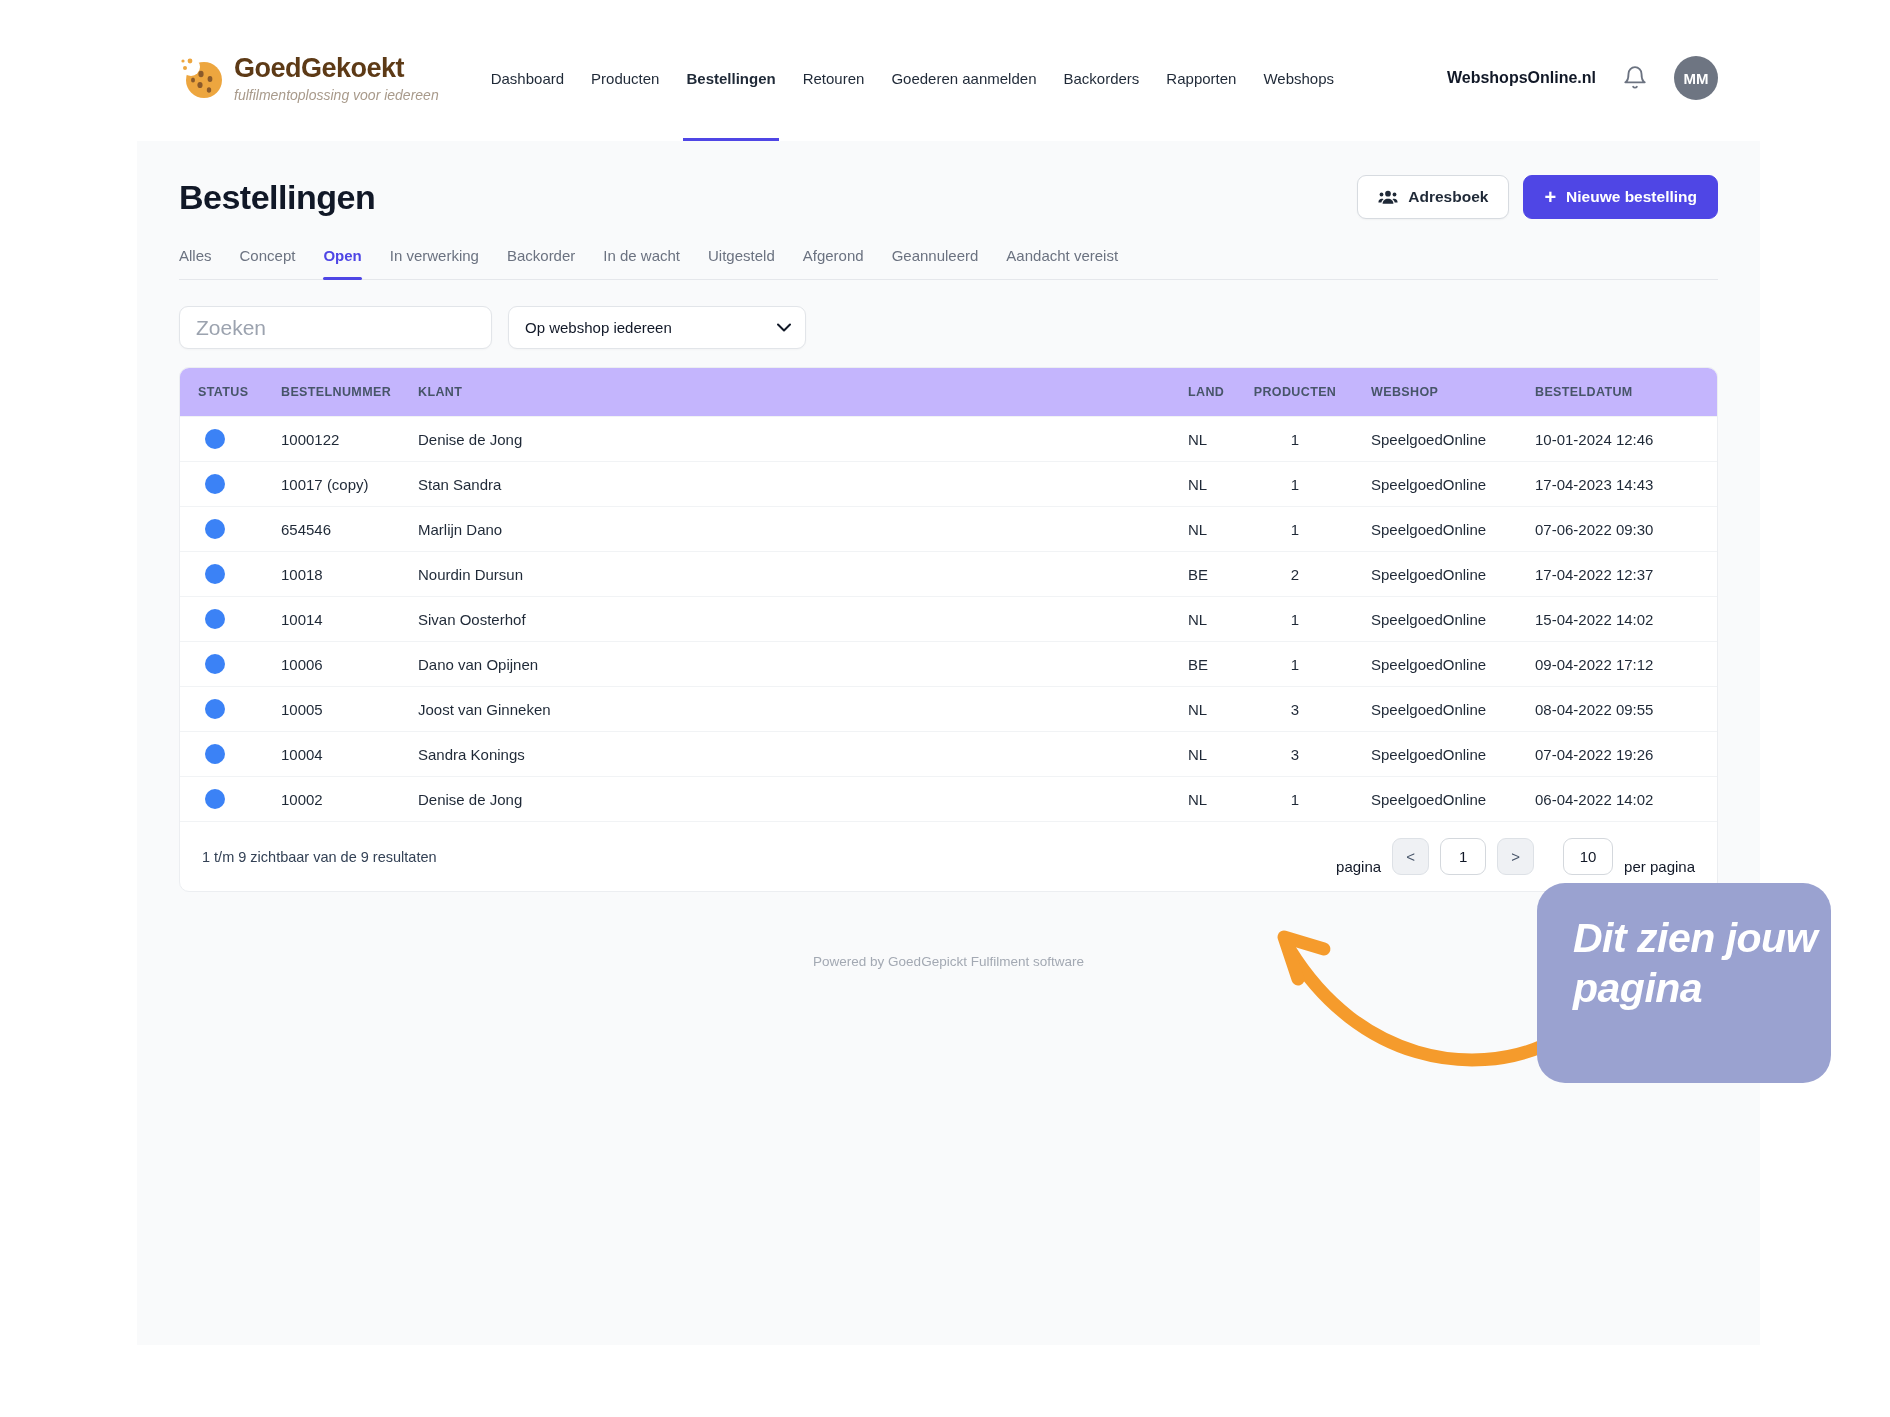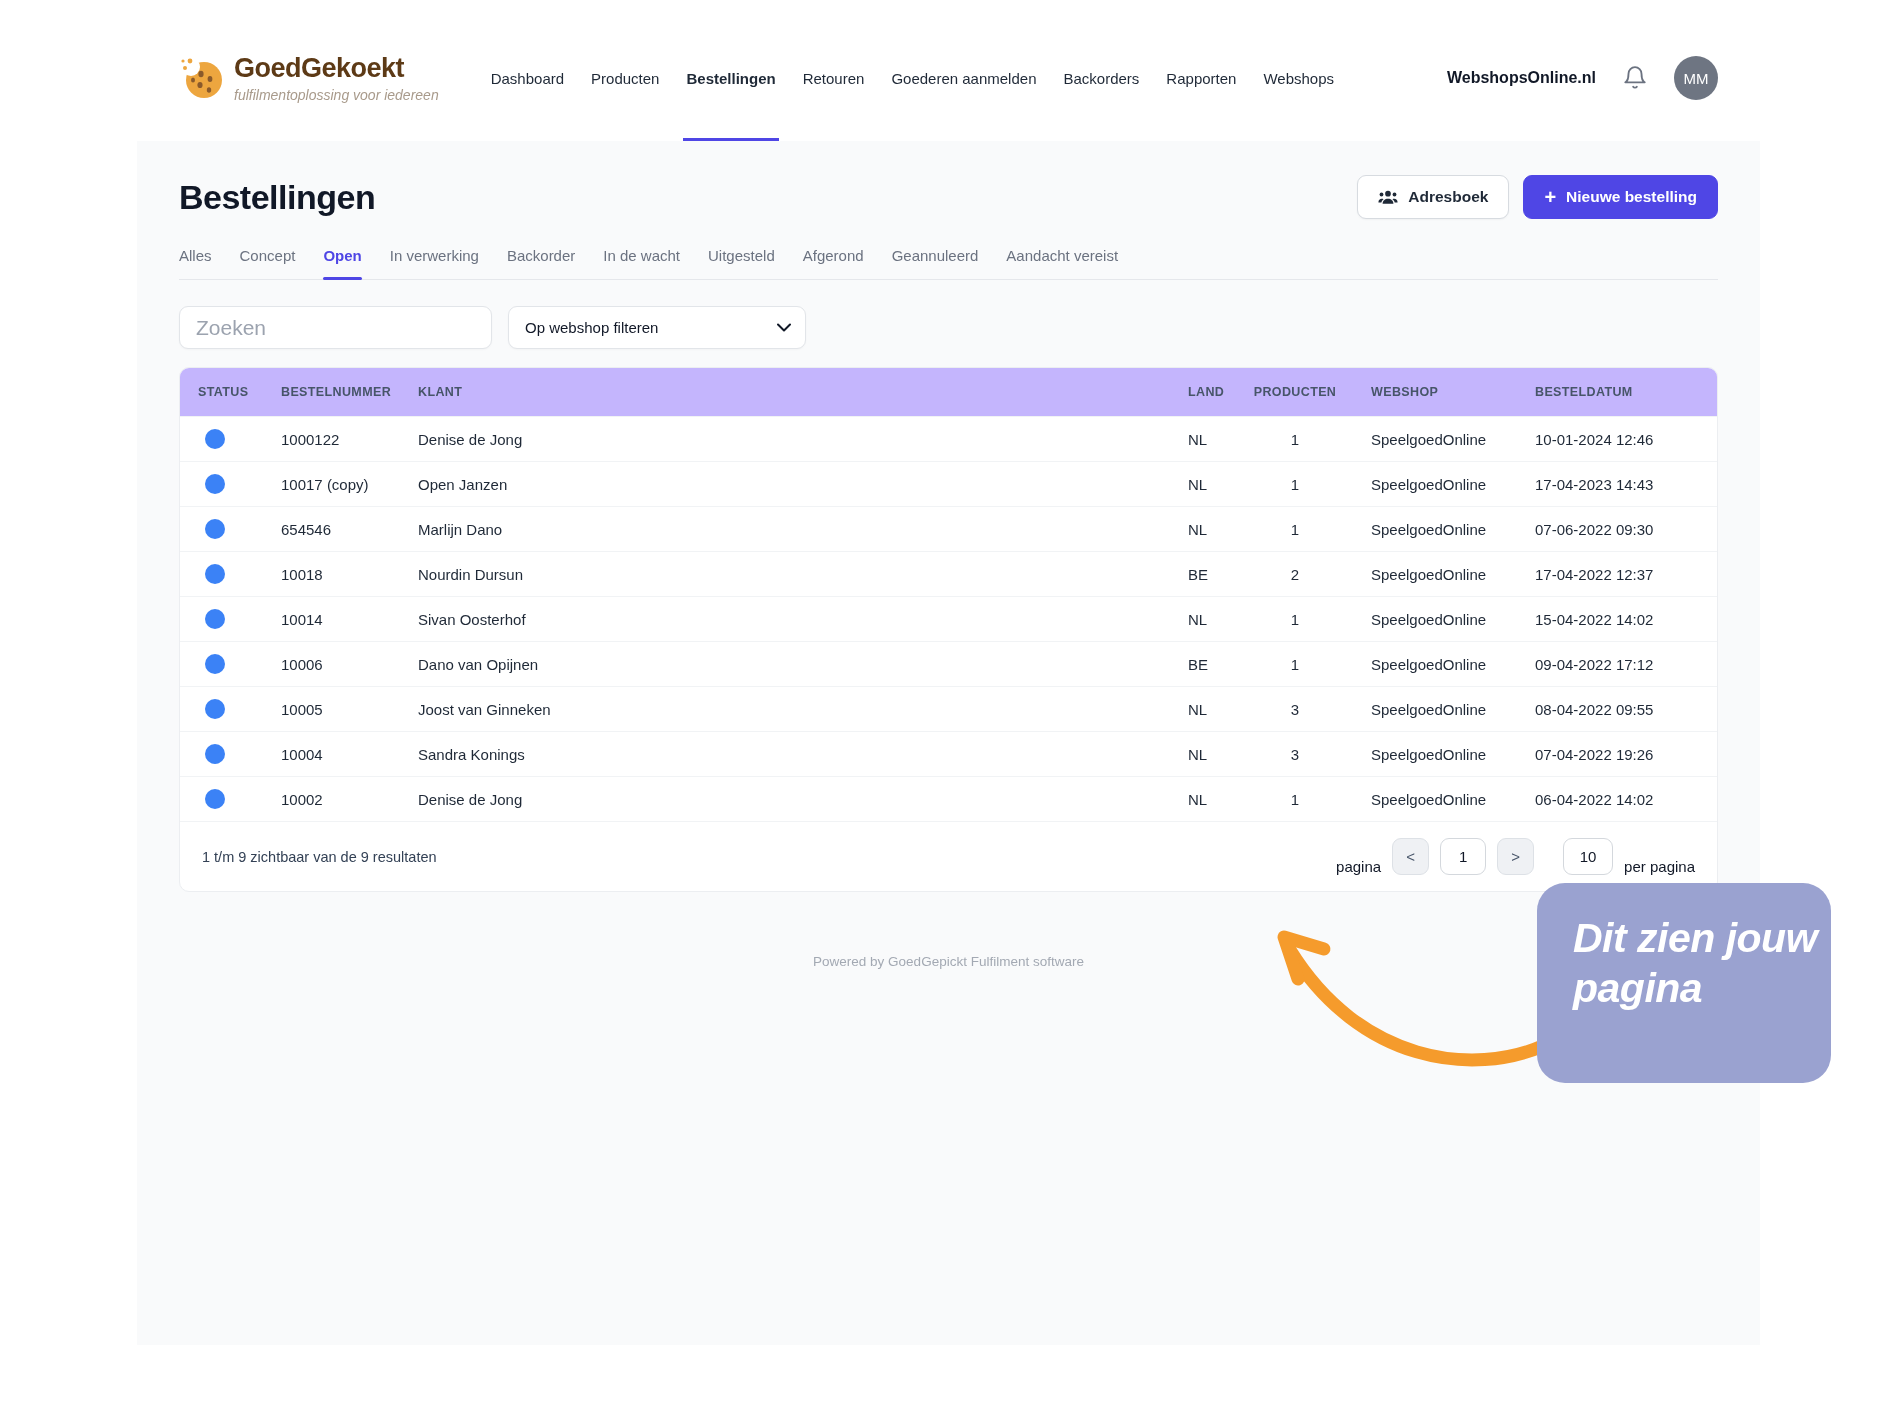--- a/index.html
+++ b/index.html
@@ -20,21 +20,21 @@
   .nav-item { display:flex; align-items:center; font-size:15px; color:#1f2937;
               cursor:pointer; position:relative; }
   .nav-item.active { font-weight:bold; }
   .nav-item.active::after { content:""; position:absolute; left:-3px; right:-3px; bottom:0;
               height:3px; background:#4f46e5; }
 
   .topbar-right { margin-left:auto; display:flex; align-items:center; gap:26px; }
   .account-name { font-size:16px; font-weight:bold; color:#111827; }
   .bell { width:26px; height:26px; color:#6b7280; cursor:pointer; }
   .avatar { width:44px; height:44px; border-radius:50%; background:#6e7582; color:#fff;
-            font-size:15px; font-weight:normal; display:flex; align-items:center;
+            font-size:15px; font-weight:bold; display:flex; align-items:center;
             justify-content:center; cursor:pointer; }
 
   
   .content { padding:0 42px; }
   .page-head { margin-top:34px; display:flex; align-items:center; justify-content:space-between; }
   .page-title { font-size:34px; font-weight:bold; color:#111827; letter-spacing:-0.5px; }
   .head-actions { display:flex; gap:14px; }
   .btn { height:44px; border-radius:9px; display:flex; align-items:center; gap:10px;
          padding:0 20px; font-size:15.5px; cursor:pointer; }
   .btn-secondary { background:#fff; border:1px solid #d7dbe0; color:#1f2937; font-weight:bold;
@@ -172,21 +172,21 @@
         <div class="tab">In de wacht</div>
         <div class="tab">Uitgesteld</div>
         <div class="tab">Afgerond</div>
         <div class="tab">Geannuleerd</div>
         <div class="tab">Aandacht vereist</div>
       </div>
 
     <div class="filters">
       <input class="search-input" placeholder="Zoeken" style="">
       <div class="select">
-        <span>Op webshop filteren</span>
+        <span>Op webshop iedereen</span>
         <svg width="14" height="9" viewBox="0 0 14 9" fill="none" stroke="currentColor" stroke-width="2" stroke-linecap="round" stroke-linejoin="round">
           <path d="M1 1.5 L7 7.5 L13 1.5"></path>
         </svg>
       </div>
     </div>
 
     <div class="card">
       <table>
         <colgroup>
           <col style="width:83px">
@@ -214,21 +214,21 @@
               <td>1000122</td>
               <td>Denise de Jong</td>
               <td>NL</td>
               <td class="center">1</td>
               <td>SpeelgoedOnline</td>
               <td>10-01-2024 12:46</td>
             </tr>
             <tr>
               <td><span class="dot"></span></td>
               <td>10017 (copy)</td>
-              <td>Open Janzen</td>
+              <td>Stan Sandra</td>
               <td>NL</td>
               <td class="center">1</td>
               <td>SpeelgoedOnline</td>
               <td>17-04-2023 14:43</td>
             </tr>
             <tr>
               <td><span class="dot"></span></td>
               <td>654546</td>
               <td>Marlijn Dano</td>
               <td>NL</td>

